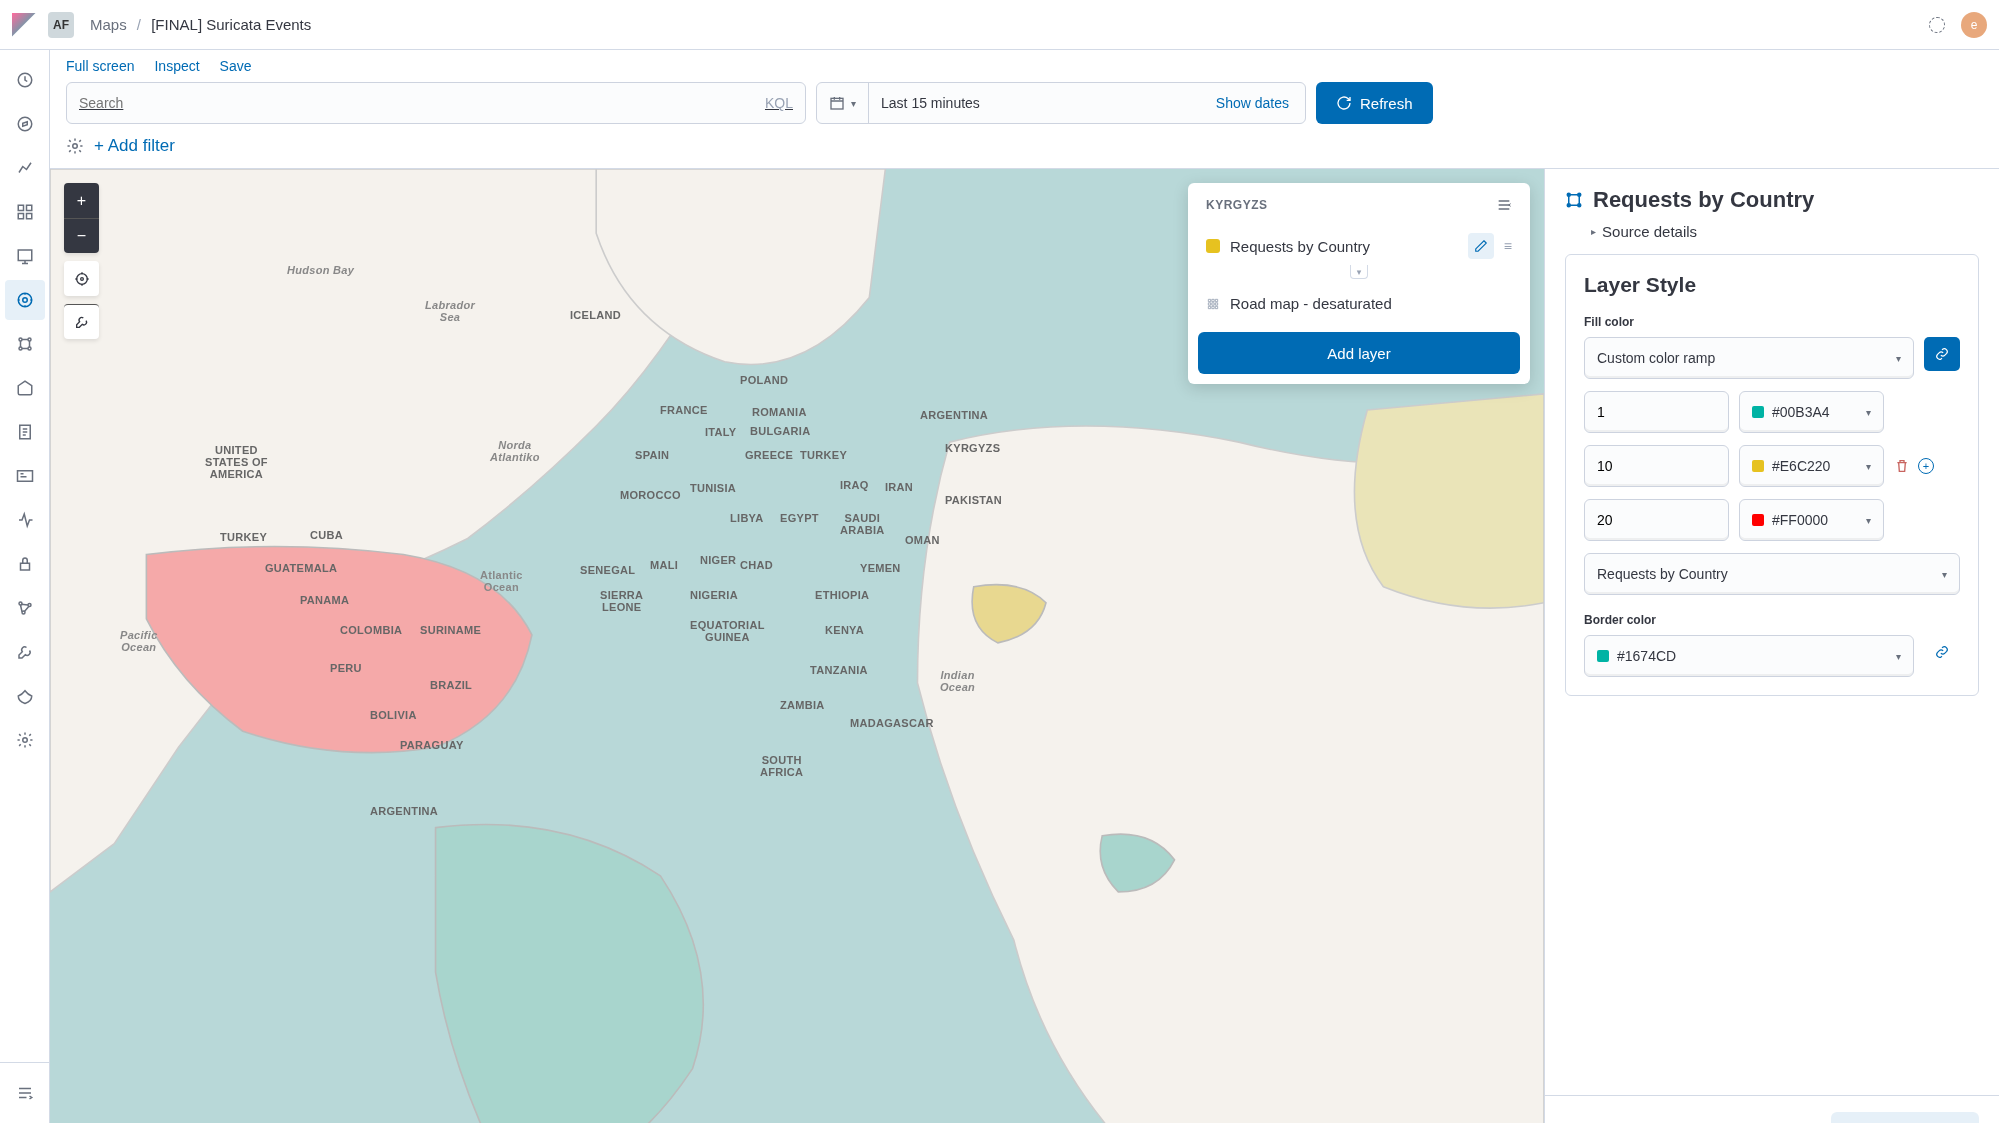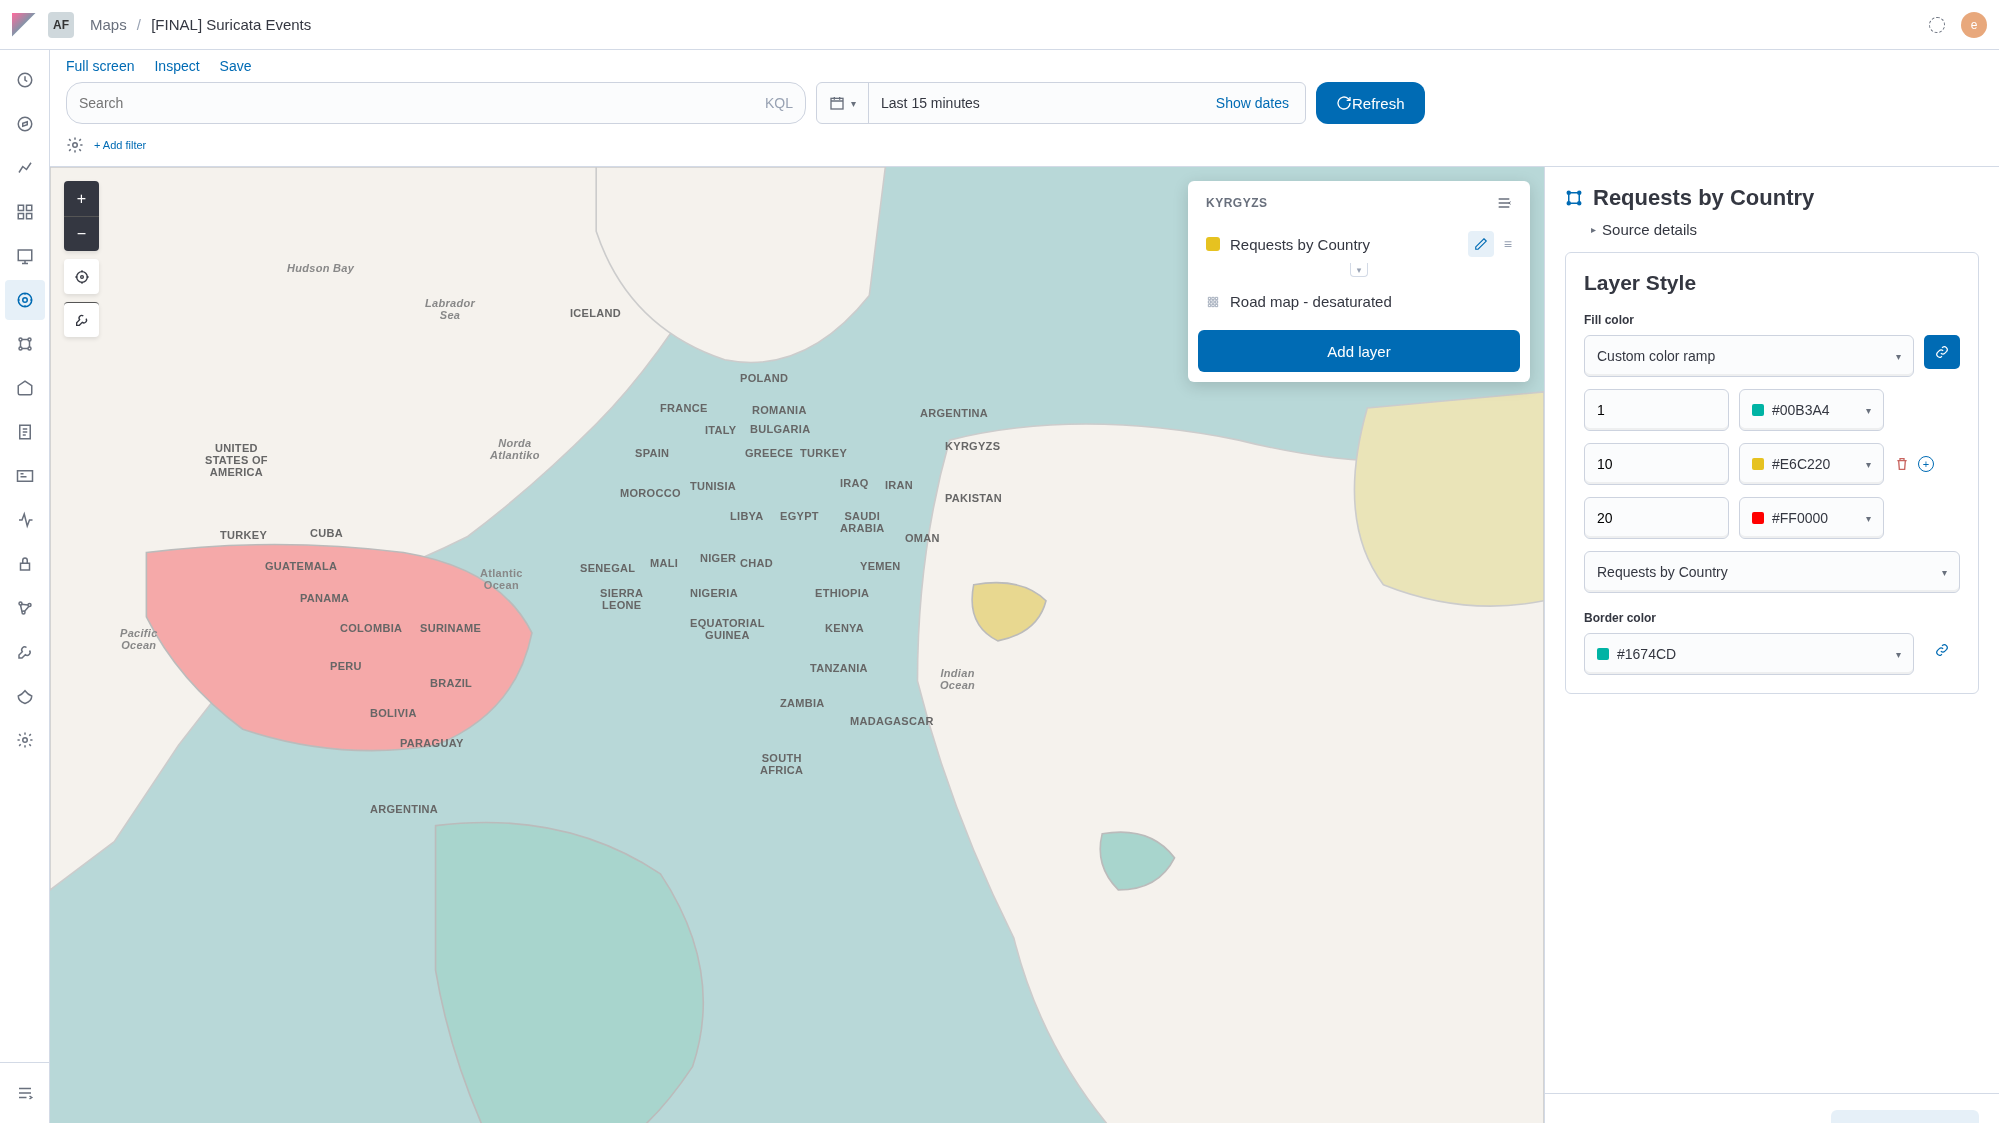--- a/index.html
+++ b/index.html
@@ -29,33 +29,33 @@
     
     
     .content { flex: 1; display: flex; flex-direction: column; }
     
     
     .action-bar { display: flex; align-items: center; padding: 8px 16px; gap: 20px; }
     .action-link { color: #006bb4; font-size: 14px; cursor: pointer; }
     
     
     .search-row { display: flex; align-items: center; padding: 0 16px 8px; gap: 10px; }
-    .search-box { flex: 1; max-width: 740px; display: flex; align-items: center; border: 1px solid #cdd3df; border-radius: 16px; height: 42px; padding: 0 12px; background: #fbfcfd; }
+    .search-box { flex: 1; max-width: 740px; display: flex; align-items: center; border: 1px solid #cdd3df; border-radius: 6px; height: 42px; padding: 0 12px; background: #fbfcfd; text-decoration: underline; }
     .search-input { flex: 1; border: none; background: transparent; outline: none; font-size: 14px; }
     .kql-label { color: #98a2b3; font-size: 14px; }
     .date-picker { display: flex; align-items: center; border: 1px solid #cdd3df; border-radius: 6px; height: 42px; background: #fbfcfd; flex: 1; max-width: 490px; }
     .date-icon-box { padding: 0 12px; border-right: 1px solid #cdd3df; height: 100%; display: flex; align-items: center; color: #69707d; gap: 6px; }
     .date-text { flex: 1; padding: 0 12px; }
     .show-dates { color: #006bb4; padding: 0 16px; cursor: pointer; }
-    .refresh-btn { background: #006bb4; color: #fff; border: none; border-radius: 12px; height: 42px; padding: 0 20px; font-size: 15px; font-weight: 500; display: flex; align-items: center; cursor: pointer; }
+    .refresh-btn { background: #006bb4; color: #fff; border: none; border-radius: 6px; height: 42px; padding: 0 20px; font-size: 15px; font-weight: 500; display: flex; align-items: center; gap: 8px; cursor: pointer; }
     
     
     .filter-row { display: flex; align-items: center; padding: 4px 16px 12px; gap: 10px; }
     .gear-icon { color: #69707d; cursor: pointer; }
-    .add-filter { color: #006bb4; font-size: 11px; cursor: pointer; }
+    .add-filter { color: #006bb4; font-size: 17px; cursor: pointer; }
     
     
     .workspace { flex: 1; display: flex; border-top: 1px solid #d3dae6; }
     .map-area { flex: 1; position: relative; background: #e8f0ee; overflow: hidden; }
     .map-svg { width: 100%; height: 100%; }
     
     
     .map-controls { position: absolute; top: 14px; left: 14px; display: flex; flex-direction: column; gap: 8px; }
     .map-ctrl-group { display: flex; flex-direction: column; border-radius: 4px; overflow: hidden; box-shadow: 0 2px 4px rgba(0,0,0,0.1); }
     .map-ctrl-btn { width: 35px; height: 35px; background: #343741; color: #fff; border: none; display: flex; align-items: center; justify-content: center; cursor: pointer; font-size: 16px; }

